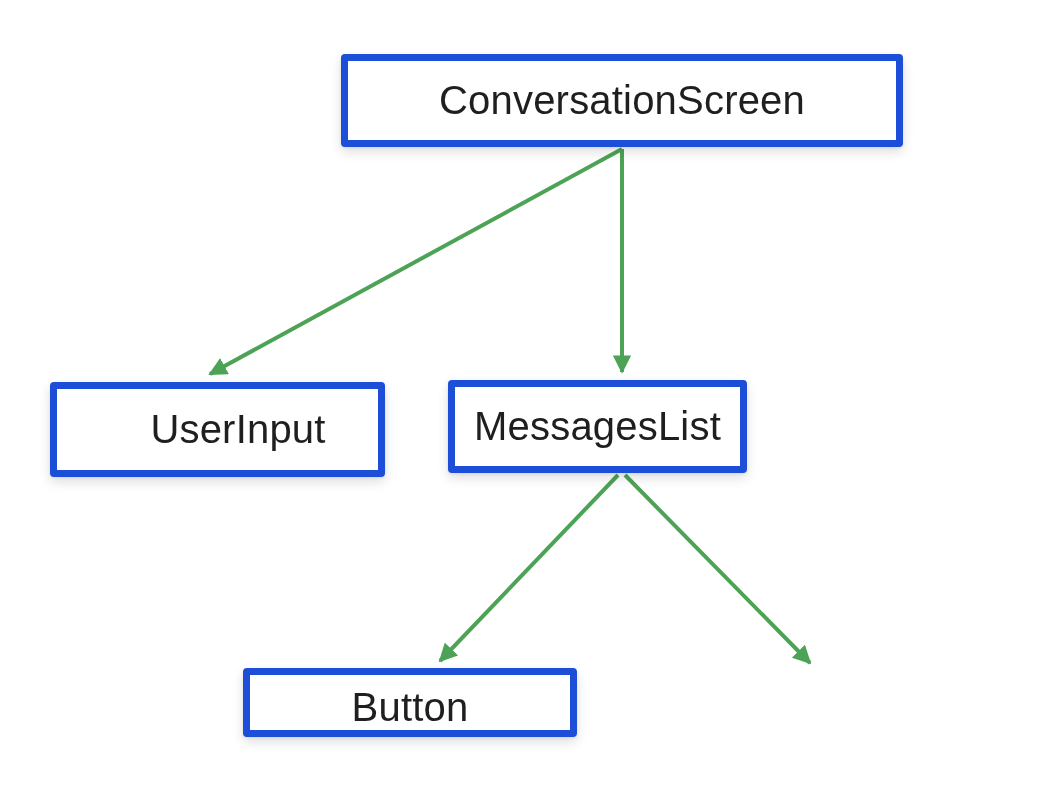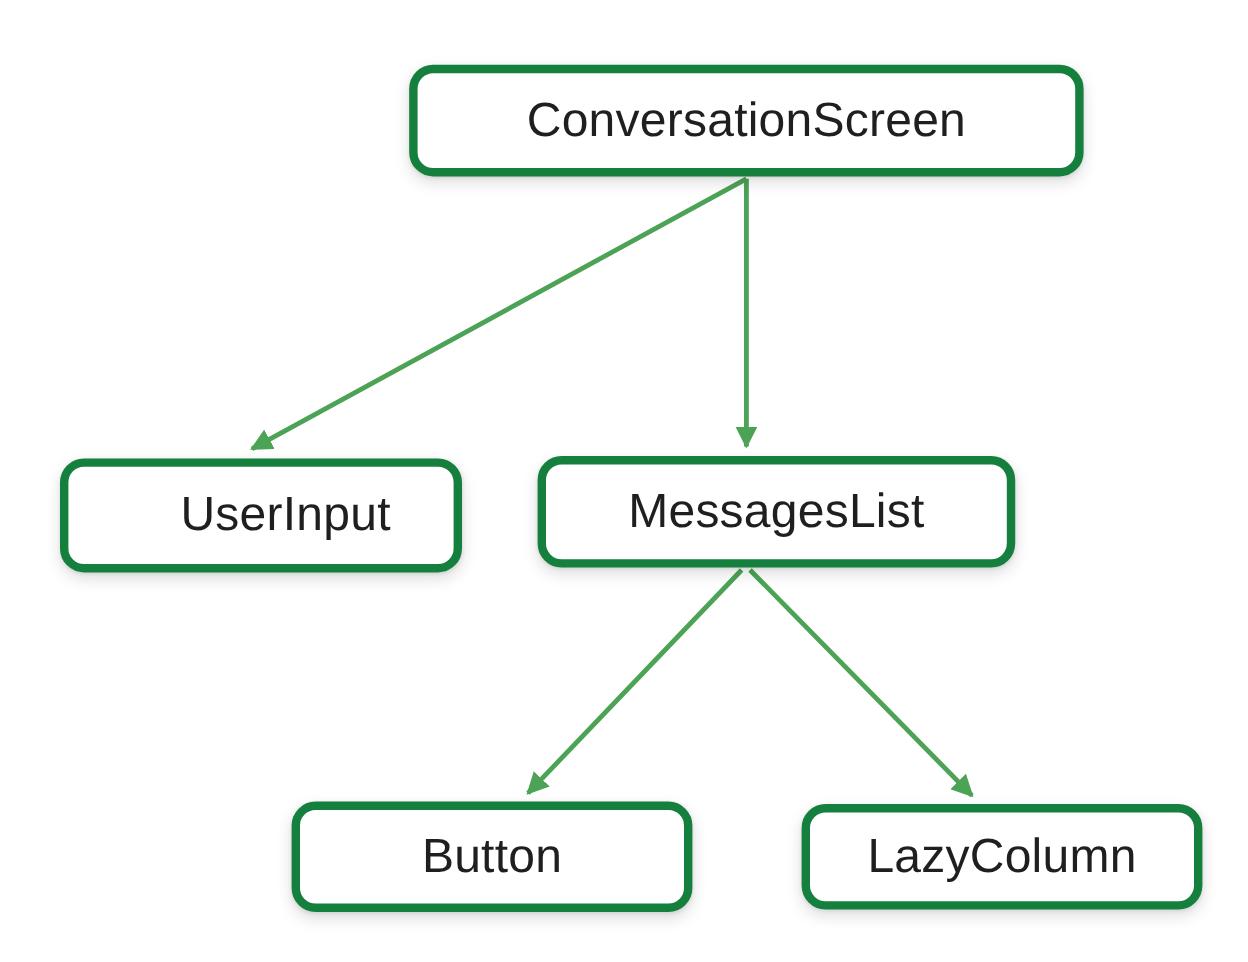--- a/index.html
+++ b/index.html
@@ -20,34 +20,34 @@
     left: 0;
     top: 0;
     width: 1040px;
     height: 802px;
     pointer-events: none;
   }
   .node {
     position: absolute;
     box-sizing: border-box;
     background: #ffffff;
-    border: 7px solid #15803d;
-    border-radius: 20px;
+    border: 7px solid #1d4ed8;
+    border-radius: 4px;
     display: flex;
     align-items: center;
     justify-content: center;
     color: #1f1f1f;
     font-size: 40px;
     letter-spacing: 0.2px;
     box-shadow: 0 5px 12px rgba(0,0,0,0.13), 0 1px 3px rgba(0,0,0,0.08);
   }
   #node-conversation-screen { left: 341px; top: 54px;  width: 562px; height: 93px; }
   #node-user-input          { left: 50px;  top: 382px; width: 335px; height: 95px; padding-left: 41px; }
-  #node-messages-list       { left: 448px; top: 380px; width: 398px; height: 93px; }
-  #node-button              { left: 243px; top: 668px; width: 334px; height: 92px; }
+  #node-messages-list       { left: 448px; top: 380px; width: 299px; height: 93px; }
+  #node-button              { left: 243px; top: 668px; width: 334px; height: 69px; align-items: flex-end; }
   #node-lazy-column         { left: 668px; top: 670px; width: 334px; height: 88px; }
 </style>
 </head>
 <body>
 
 <div id="canvas">
 
   <svg id="edges-layer" viewBox="0 0 1040 802" xmlns="http://www.w3.org/2000/svg">
     <defs>
       <marker id="arrowhead" viewBox="0 0 10 10" refX="9" refY="5" markerWidth="4.6" markerHeight="4.6" orient="auto-start-reverse">
@@ -69,17 +69,14 @@
   </div>
 
   <div class="node" id="node-messages-list">
     <span>MessagesList</span>
   </div>
 
   <div class="node" id="node-button">
     <span>Button</span>
   </div>
 
-  <div class="node" id="node-lazy-column">
-    <span>LazyColumn</span>
-  </div>
 
 </div>
 
 </body></html>

